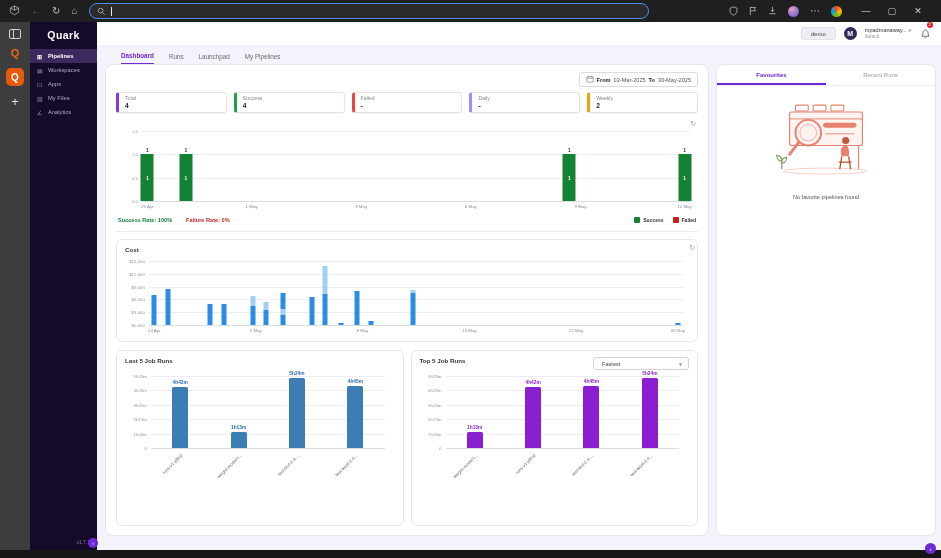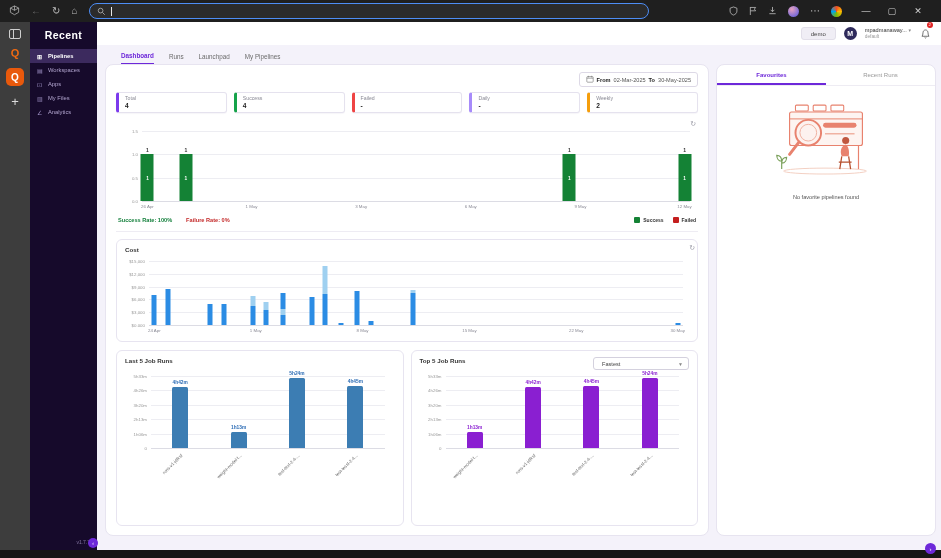--- a/index.html
+++ b/index.html
@@ -168,21 +168,21 @@
   </div>
 
   <div class="vtoolbar">
     <span class="vt-tabs"></span>
     <span class="vt-q">Q</span>
     <span class="vt-q-active">Q</span>
     <span class="vt-plus">+</span>
   </div>
 
   <div class="sidebar">
-    <div class="brand">Recent</div>
+    <div class="brand">Quark</div>
     <div>
         <div class="side-item active">
           <div class="si-ico">⊞</div>
           <div>Pipelines</div>
         </div>
         <div class="side-item">
           <div class="si-ico">▤</div>
           <div>Workspaces</div>
         </div>
         <div class="side-item">

